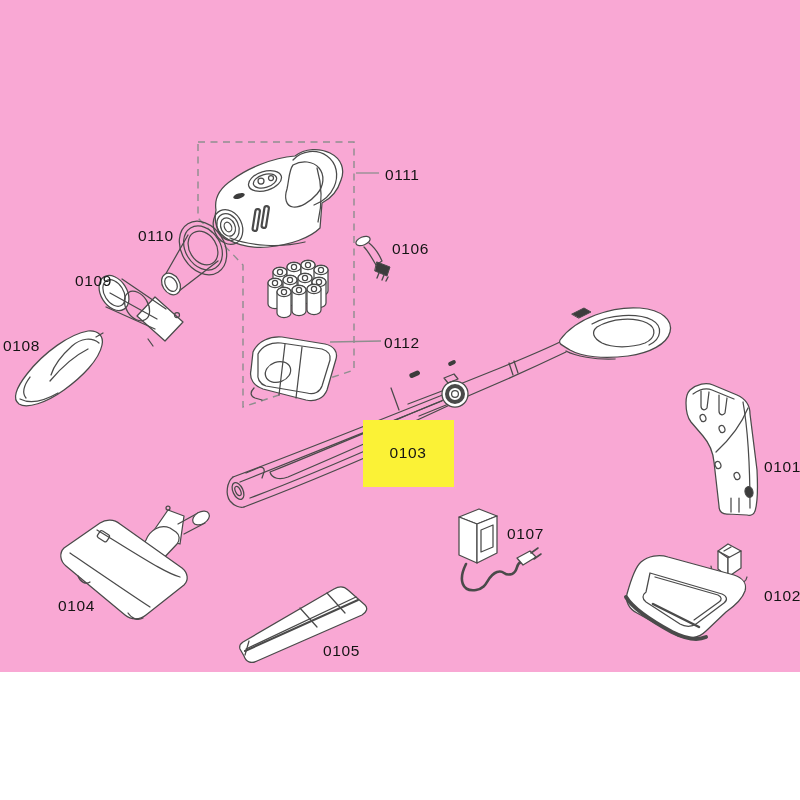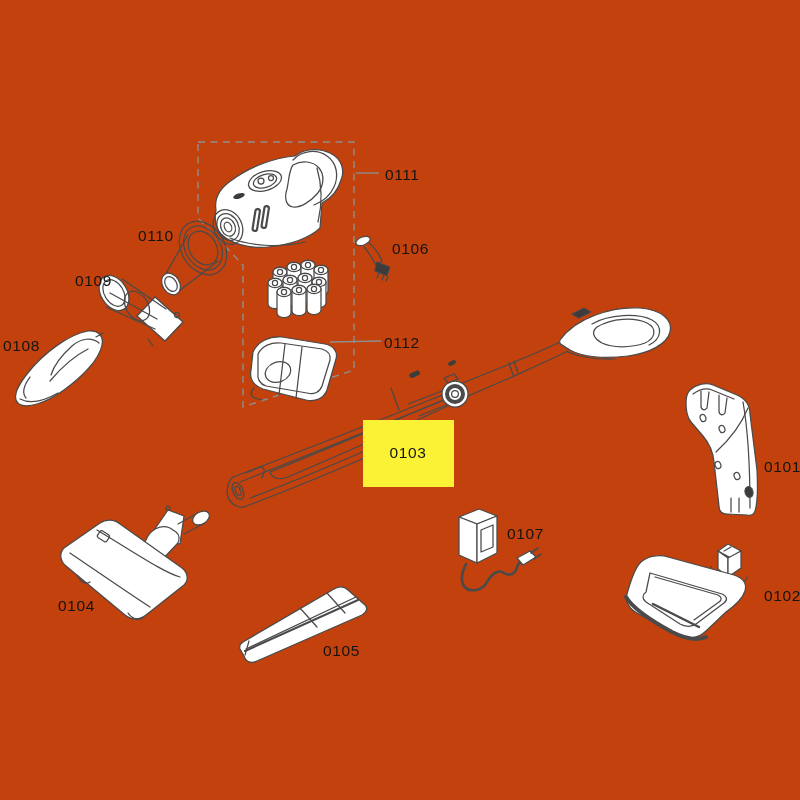--- a/index.html
+++ b/index.html
@@ -1,16 +1,16 @@
 <!DOCTYPE html>
 <html><head>
 <meta charset="utf-8">
 <style>
   html,body{margin:0;padding:0;background:#ffffff;}
-  .stage{width:800px;height:800px;position:relative;background:#c2410c;overflow:hidden;}
+  .stage{width:800px;height:672px;position:relative;background:#f9a8d4;overflow:hidden;}
   svg{display:block;}
   .part-label{font-family:"Liberation Sans","DejaVu Sans",sans-serif;font-size:15.5px;letter-spacing:.6px;font-weight:400;}
 </style>
 </head>
 <body>
 
 <div class="stage">
 <svg width="800" height="800" viewBox="0 0 800 800">
 
   <defs>

